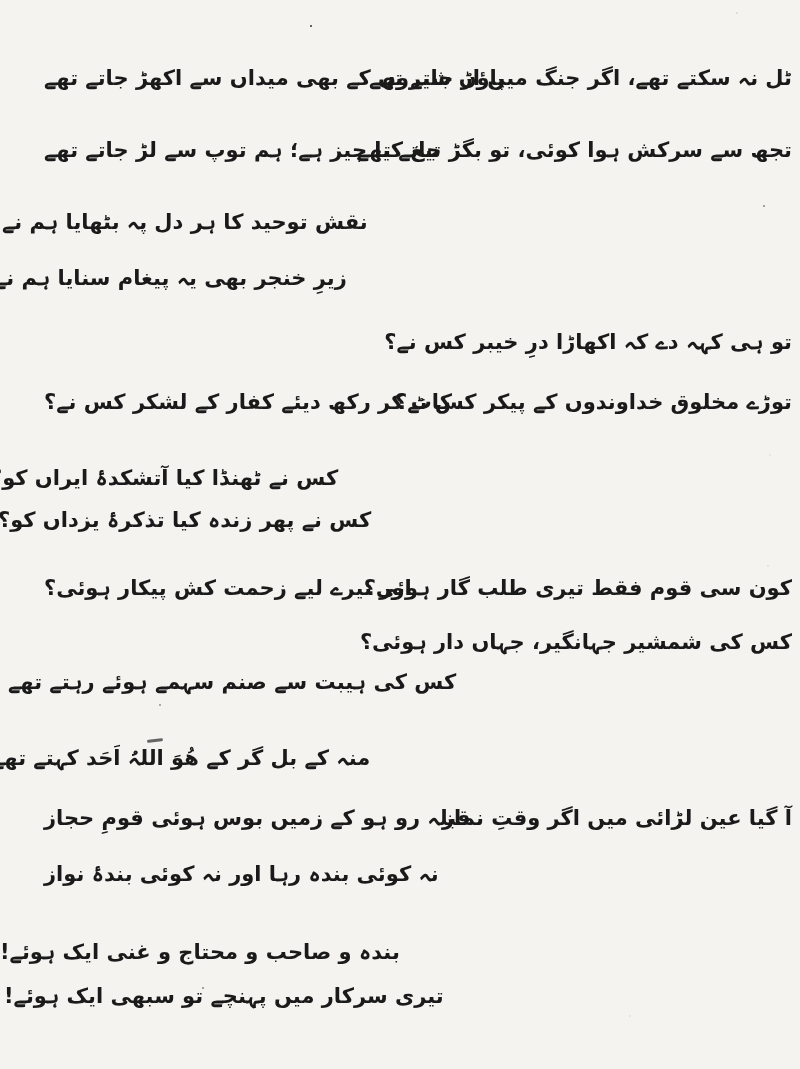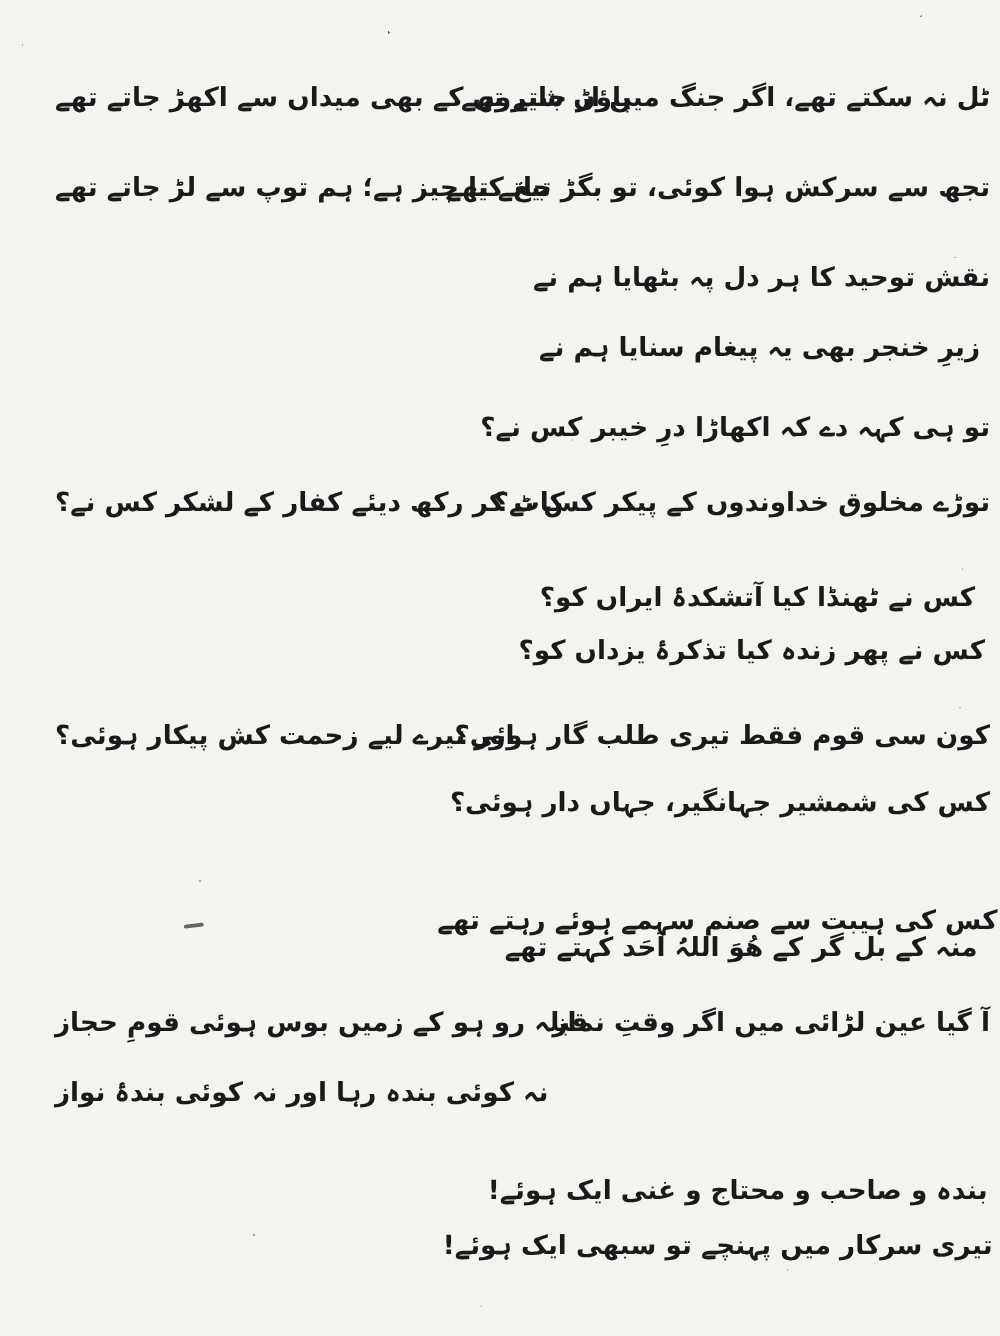--- a/index.html
+++ b/index.html
@@ -39,21 +39,21 @@
   .row { position:absolute; left:0; width:100%; height:52px; }
   .misra {
     font-size:21px;
     font-weight:700;
     line-height:52px;
     white-space:nowrap;
     margin-left:10px;
   }
   .couplet .r { position:absolute; right:8px; }
   .couplet .l { position:absolute; left:34px; }
-  .center-row { text-align:right; }
+  .center-row { text-align:left; }
   .center-row .misra { display:inline-block; transform:translateX(var(--dx, 0px)); }
 </style>
 </head>
 <body>
 
 <div class="page" lang="ur">
   <div class="speckles"></div>
 
   <div class="row couplet" style="top:52px">
     <span class="misra r">ٹل نہ سکتے تھے، اگر جنگ میں اڑ جاتے تھے</span>
@@ -92,21 +92,21 @@
 
   <div class="row couplet" style="top:562px">
     <span class="misra r">کون سی قوم فقط تیری طلب گار ہوئی؟</span>
     <span class="misra l">اور تیرے لیے زحمت کش پیکار ہوئی؟</span>
   </div>
 
   <div class="row couplet" style="top:616px">
     <span class="misra r">کس کی شمشیر جہانگیر، جہاں دار ہوئی؟</span>
   </div>
 
-  <div class="row center-row" style="top:710px">
+  <div class="row center-row" style="top:656px">
     <span class="misra" style="--dx:-2px">کس کی ہیبت سے صنم سہمے ہوئے رہتے تھے</span>
   </div>
 
   <div class="row center-row" style="top:732px">
     <span class="misra" style="--dx:-18px">منہ کے بل گر کے ھُوَ اللہُ اَحَد کہتے تھے</span>
   </div>
 
   <div class="row couplet" style="top:792px">
     <span class="misra l">قبلہ رو ہو کے زمیں بوس ہوئی قومِ حجاز</span>
     <span class="misra r">آ گیا عین لڑائی میں اگر وقتِ نماز</span>

